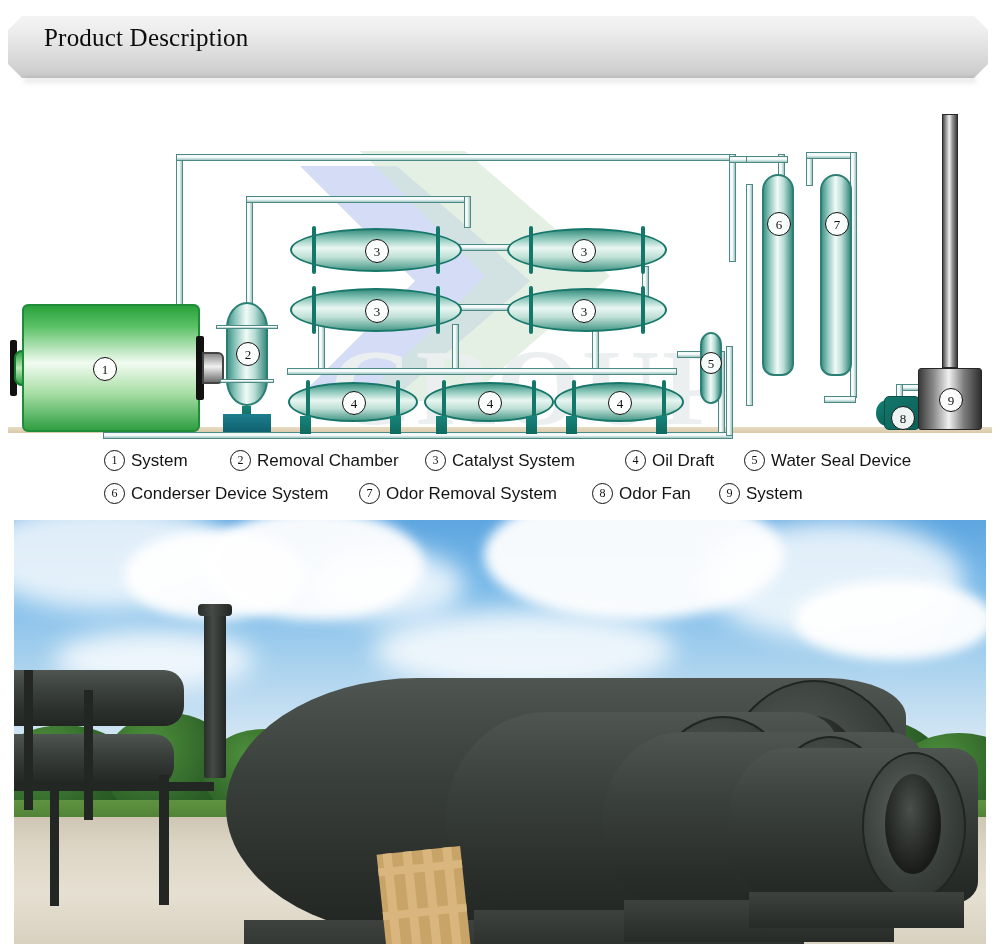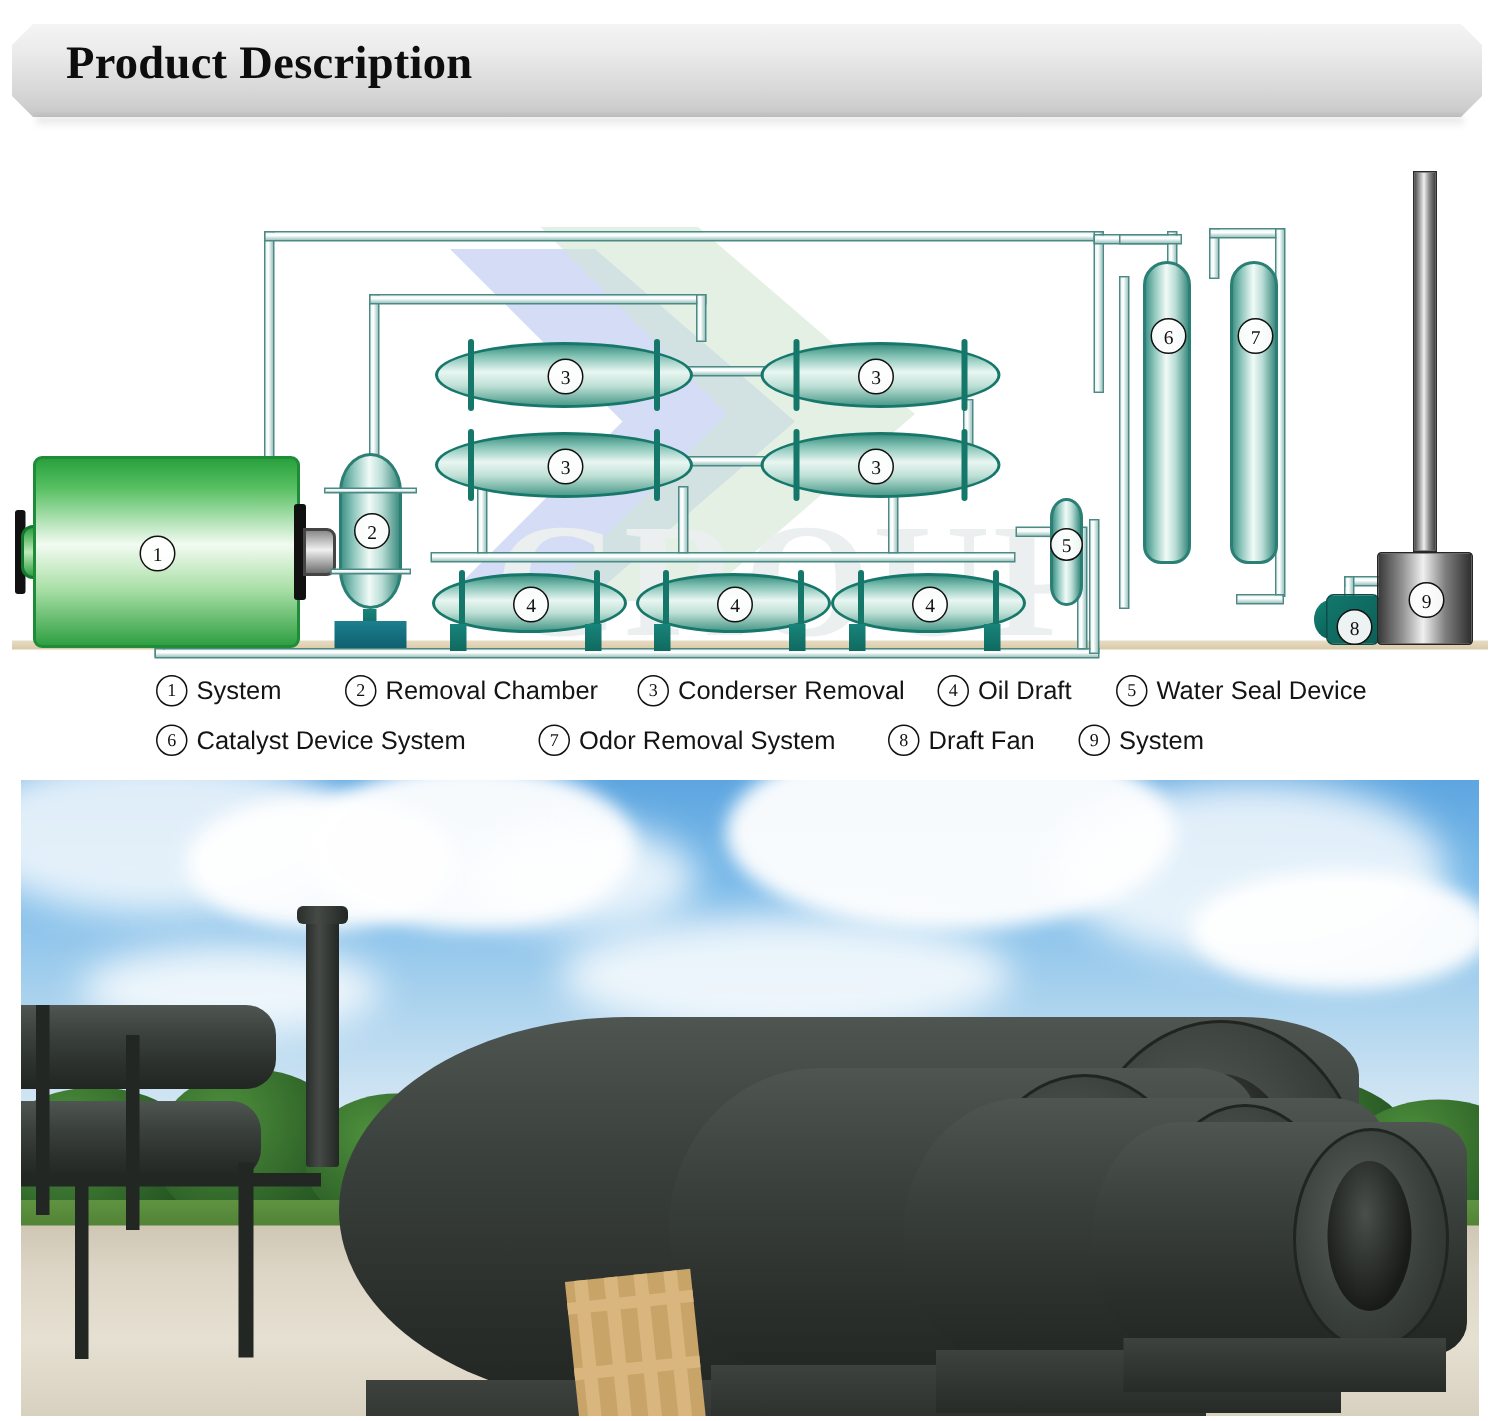--- a/index.html
+++ b/index.html
@@ -23,21 +23,21 @@
     clip-path:polygon(14px 0,966px 0,980px 14px,980px 48px,966px 62px,14px 62px,0 48px,0 14px);
   }
   .banner-shadow{
     position:absolute;left:24px;top:78px;width:952px;height:7px;
     background:linear-gradient(180deg,rgba(0,0,0,.13),rgba(0,0,0,0));
     filter:blur(2px);
   }
   .banner-title{
     position:absolute;left:44px;top:24px;
     font-family:"Liberation Serif", serif;
-    font-weight:bold;font-size:31px;color:#0d0d0d;
+    font-weight:normal;font-size:25px;color:#0d0d0d;
     letter-spacing:.2px;white-space:nowrap;
   }
 
   
   .diagram{
     position:absolute;left:0;top:96px;width:1000px;height:420px;
     background:#ffffff;overflow:hidden;
   }
   .wm{position:absolute;pointer-events:none;}
   .wm-text{
@@ -328,44 +328,44 @@
     <div class="legend-item" style="left:104px;">
       <span class="legend-circle">1</span>
       <span>System</span>
     </div>
     <div class="legend-item" style="left:230px;">
       <span class="legend-circle">2</span>
       <span>Removal Chamber</span>
     </div>
     <div class="legend-item" style="left:425px;">
       <span class="legend-circle">3</span>
-      <span>Conderser Removal</span>
+      <span>Catalyst System</span>
     </div>
     <div class="legend-item" style="left:625px;">
       <span class="legend-circle">4</span>
       <span>Oil Draft</span>
     </div>
     <div class="legend-item" style="left:744px;">
       <span class="legend-circle">5</span>
       <span>Water Seal Device</span>
     </div>
   </div>
 
   <div class="legend-row" style="top:33px;">
     <div class="legend-item" style="left:104px;">
       <span class="legend-circle">6</span>
-      <span>Catalyst Device System</span>
+      <span>Conderser Device System</span>
     </div>
     <div class="legend-item" style="left:359px;">
       <span class="legend-circle">7</span>
       <span>Odor Removal System</span>
     </div>
     <div class="legend-item" style="left:592px;">
       <span class="legend-circle">8</span>
-      <span>Draft Fan</span>
+      <span>Odor Fan</span>
     </div>
     <div class="legend-item" style="left:719px;">
       <span class="legend-circle">9</span>
       <span>System</span>
     </div>
   </div>
 </div>
 
 <div class="photo">
   <div class="sky"></div>

